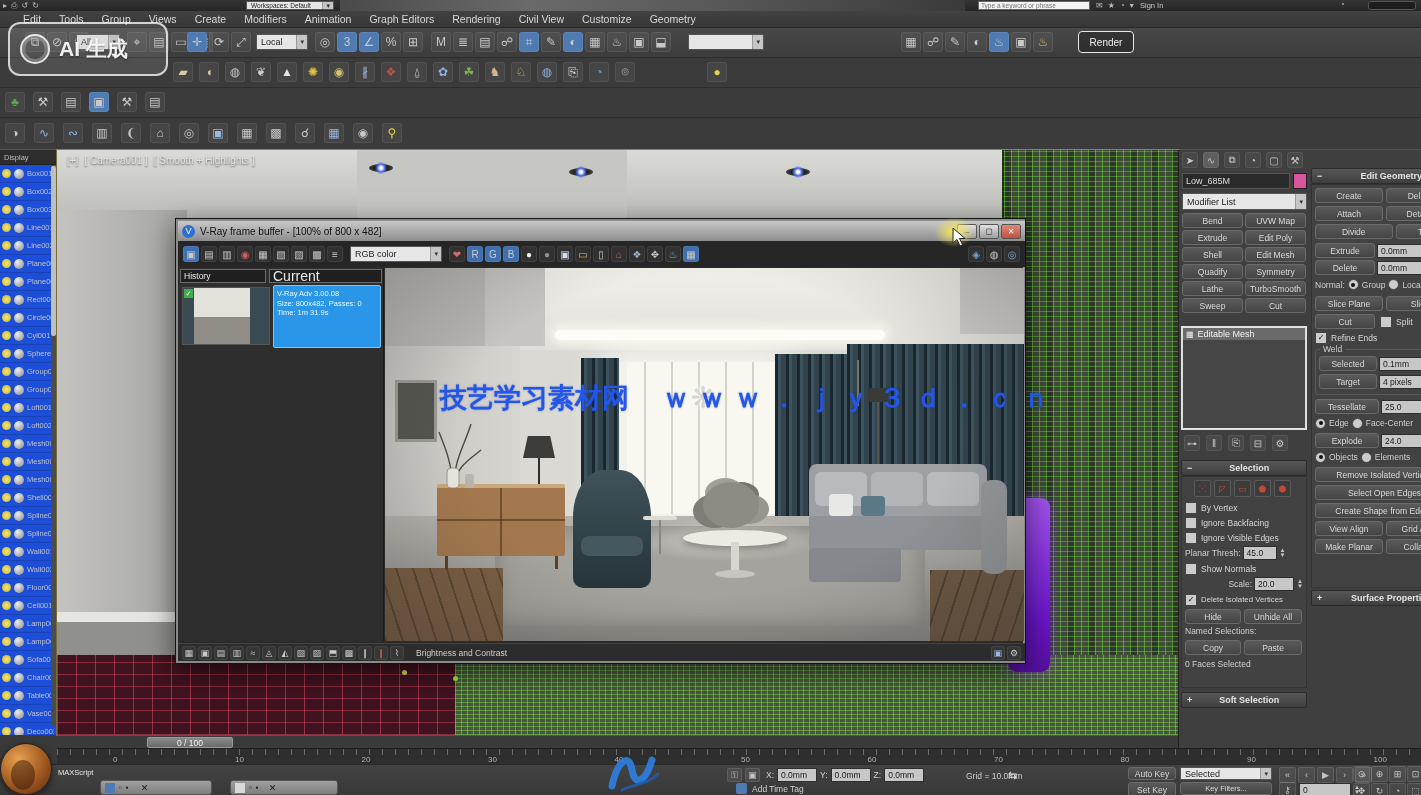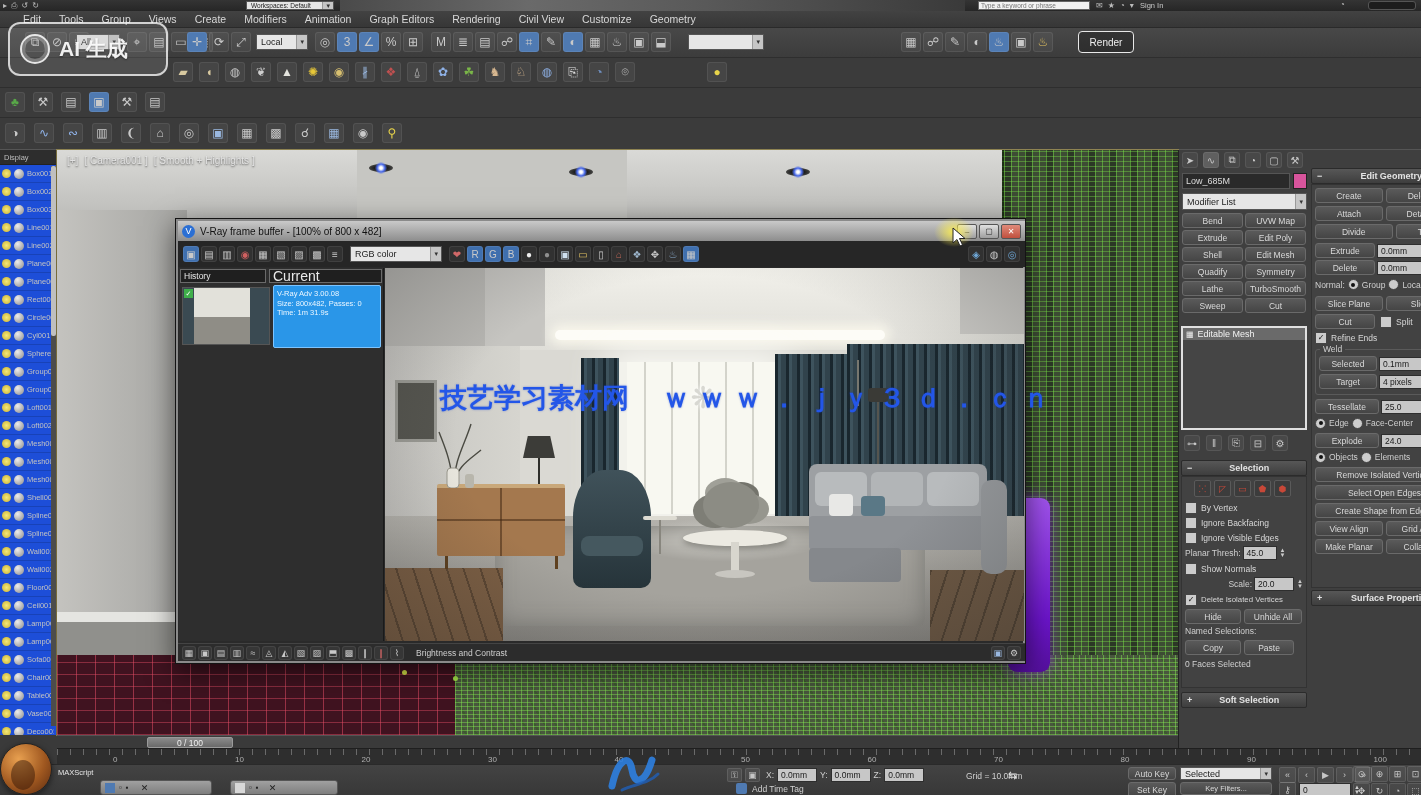--- a/index.html
+++ b/index.html
@@ -736,21 +736,21 @@
         <span class="cbox">✓</span>
         <span>Delete Isolated Vertices</span>
       </label>
       <div class="row" style="gap:3px;margin:2px 0">
         <button class="btn3" style="width:56px">Hide</button>
         <button class="btn3" style="width:58px">Unhide All</button>
       </div>
       <div class="lbl" style="height:13px">Named Selections:</div>
       <div class="row" style="gap:3px;margin:1px 0">
         <button class="btn3" style="width:56px">Copy</button>
-        <button class="btn3" style="width:50px">Paste</button>
+        <button class="btn3" style="width:58px">Paste</button>
       </div>
       <div class="lbl" style="margin-top:4px;text-align:left;width:100%">0 Faces Selected</div>
     </div>
     <div class="a rollhead" style="left:2px;top:542px;width:126px;height:16px">
       <span>+</span>
         <span style="flex:1;text-align:center">Soft Selection</span>
     </div>
 
     <div class="a rollhead" style="left:132px;top:18px;width:150px;height:16px">
       <span>−</span>

